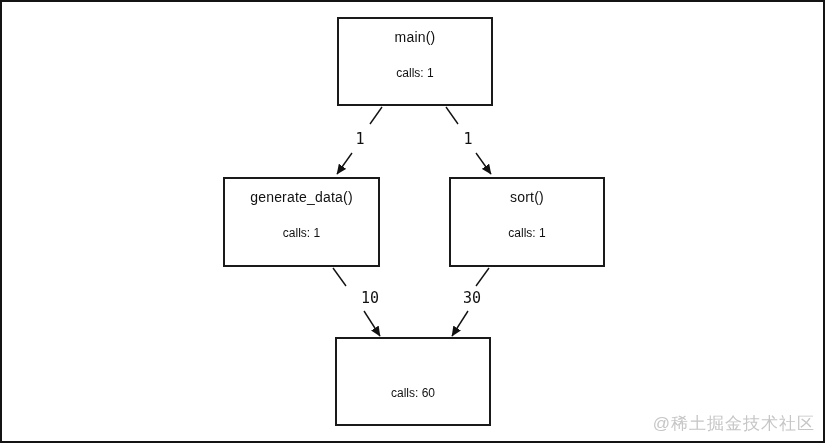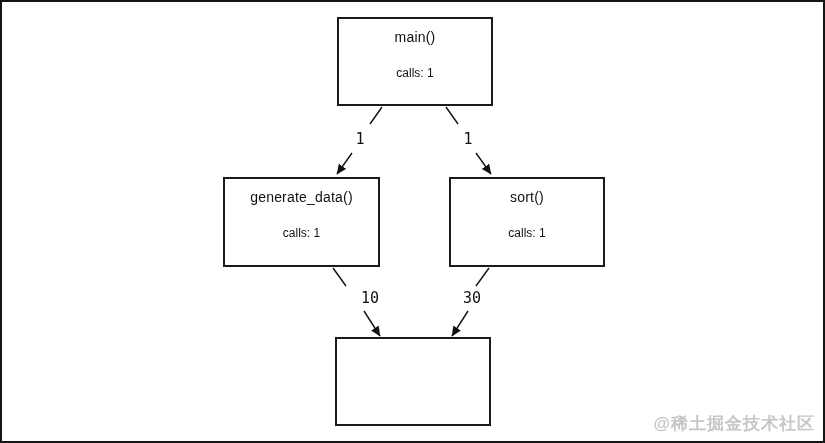--- a/index.html
+++ b/index.html
@@ -54,21 +54,20 @@
     padding: 0 2px;
   }
   .watermark {
     position: absolute;
     right: 8px;
     bottom: 6px;
     font-size: 17px;
     color: #c6c6c6;
     letter-spacing: 1px;
     user-select: none;
-    font-weight: bold;
   }
   
   #node-main          { left: 335px; top: 15px;  width: 156px; height: 89px; }
   #node-generate-data { left: 221px; top: 175px; width: 157px; height: 90px; }
   #node-sort          { left: 447px; top: 175px; width: 156px; height: 90px; }
   #node-swap          { left: 333px; top: 335px; width: 156px; height: 89px; }
   
   #elabel-0 { left: 358px; top: 137px; }
   #elabel-1 { left: 466px; top: 137px; }
   #elabel-2 { left: 368px; top: 296px; }
@@ -114,20 +113,21 @@
     <div class="title">generate_data()</div>
     <div class="calls">calls: 1</div>
   </div>
 
   <div class="node" id="node-sort">
     <div class="title">sort()</div>
     <div class="calls">calls: 1</div>
   </div>
 
   <div class="node" id="node-swap">
+    <div class="calls">calls: 60</div>
   </div>
 
   <div class="edge-label" id="elabel-0">1</div>
   <div class="edge-label" id="elabel-1">1</div>
   <div class="edge-label" id="elabel-2">10</div>
   <div class="edge-label" id="elabel-3">30</div>
 
   <div class="watermark">@稀土掘金技术社区</div>
 
 </div>

